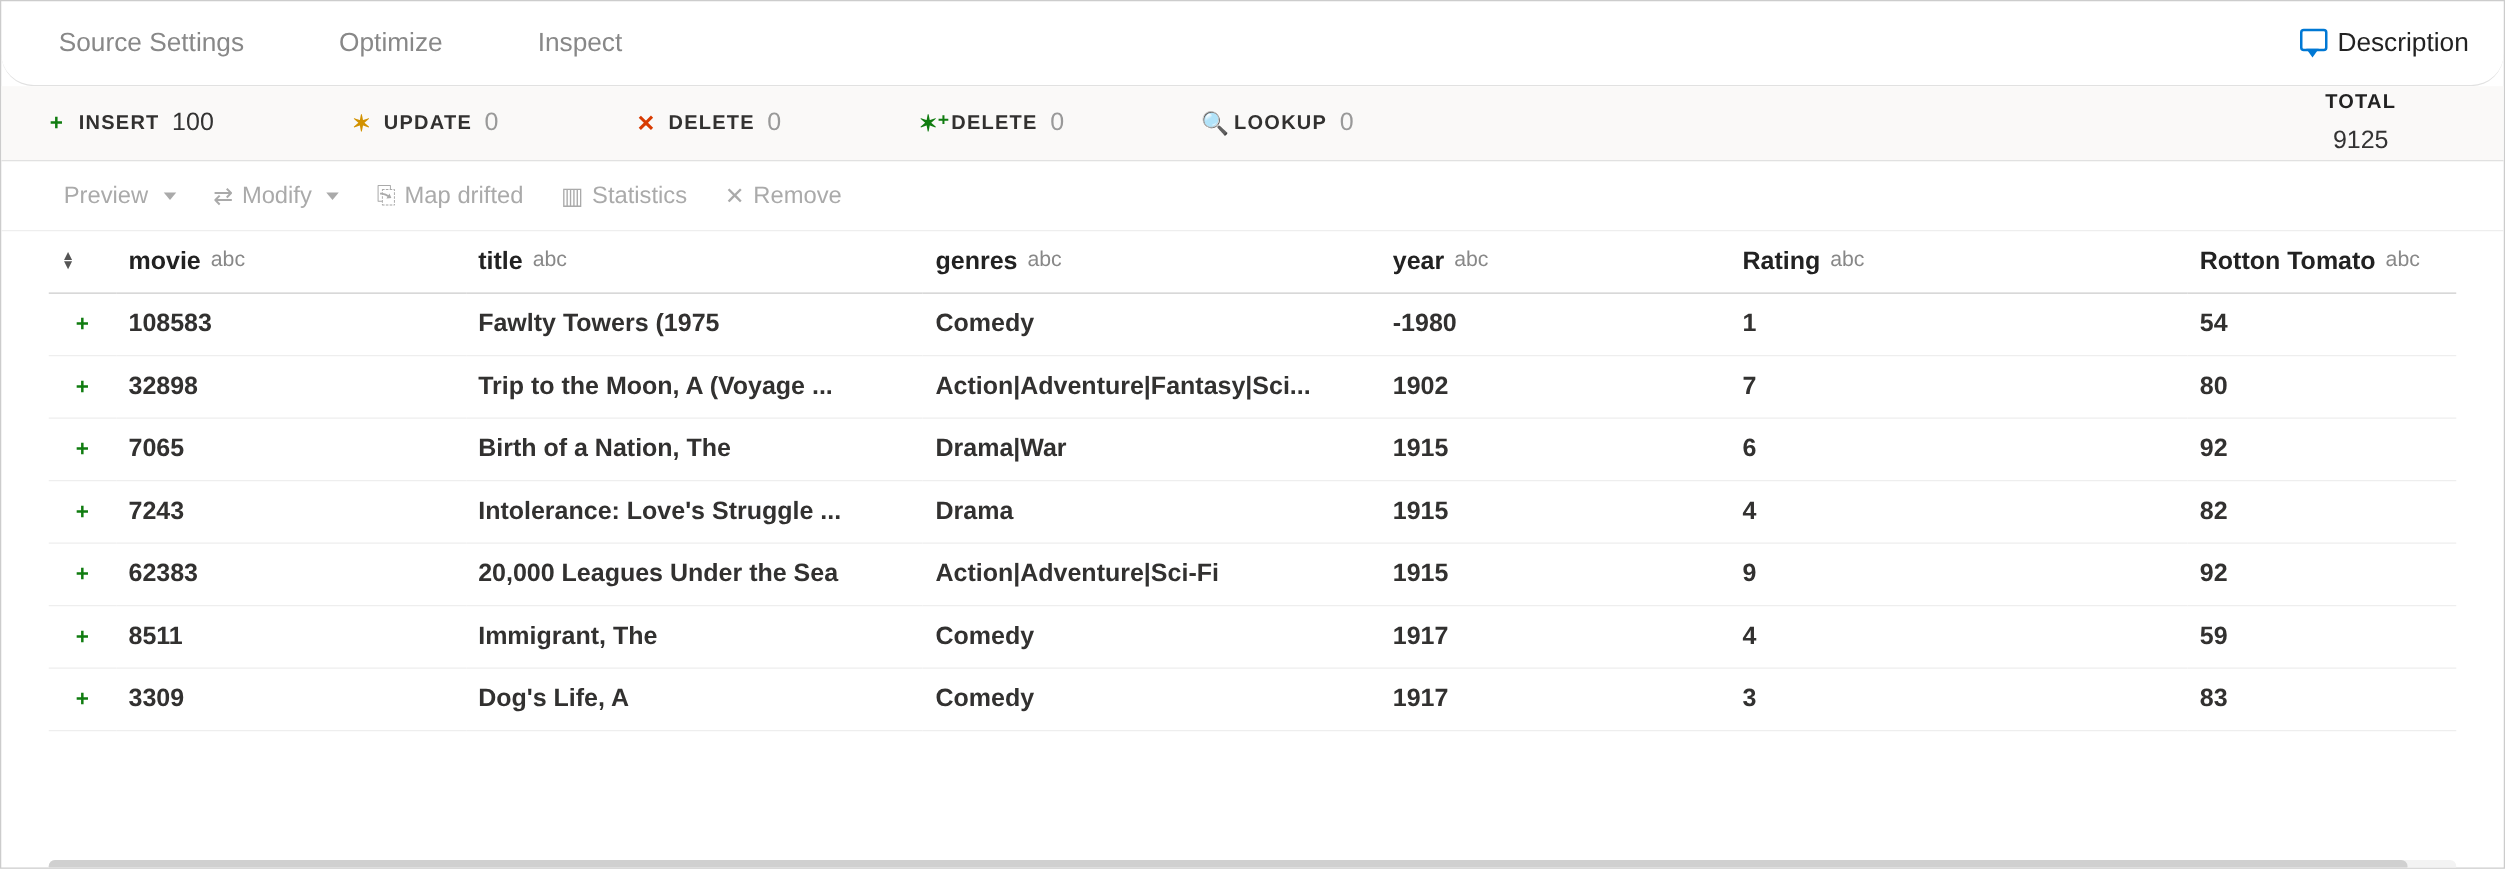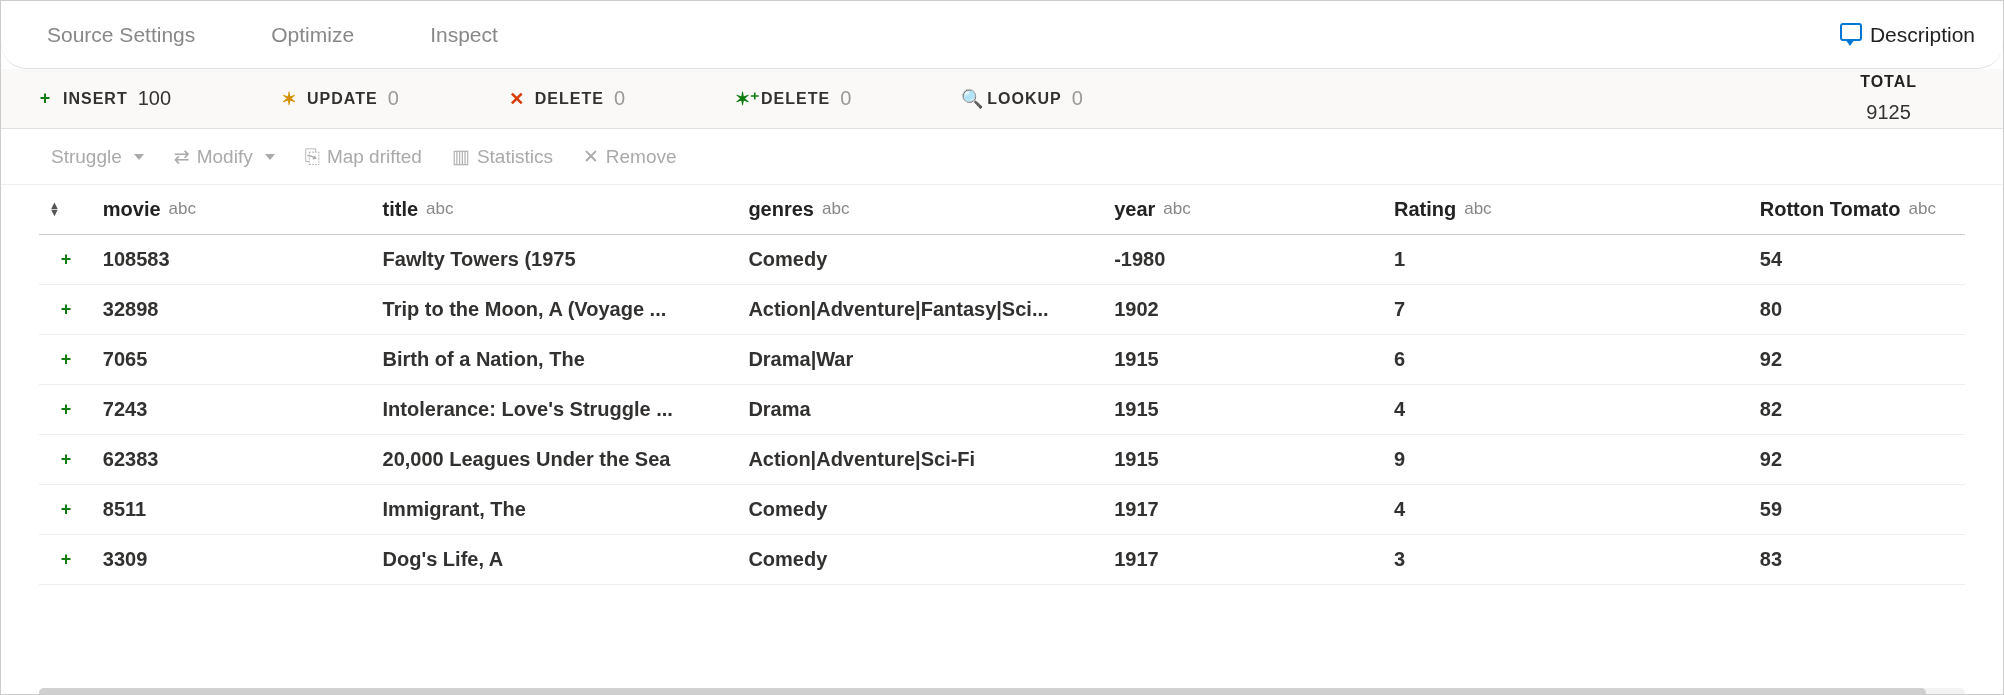--- a/index.html
+++ b/index.html
@@ -270,21 +270,21 @@
     <span class="value zero">0</span>
   </div>
   <div class="stat total">
     <span class="name">TOTAL</span>
     <span class="value">9125</span>
   </div>
 </div>
 
 <div class="toolbar">
   <div class="tool chev">
-      <span>Struggle</span>
+      <span>Preview</span>
     </div>
   <div class="tool chev">
     <span>⇄</span>
     <span>Modify</span>
   </div>
   <div class="tool">
     <span>⎘</span>
     <span>Map drifted</span>
   </div>
   <div class="tool">

